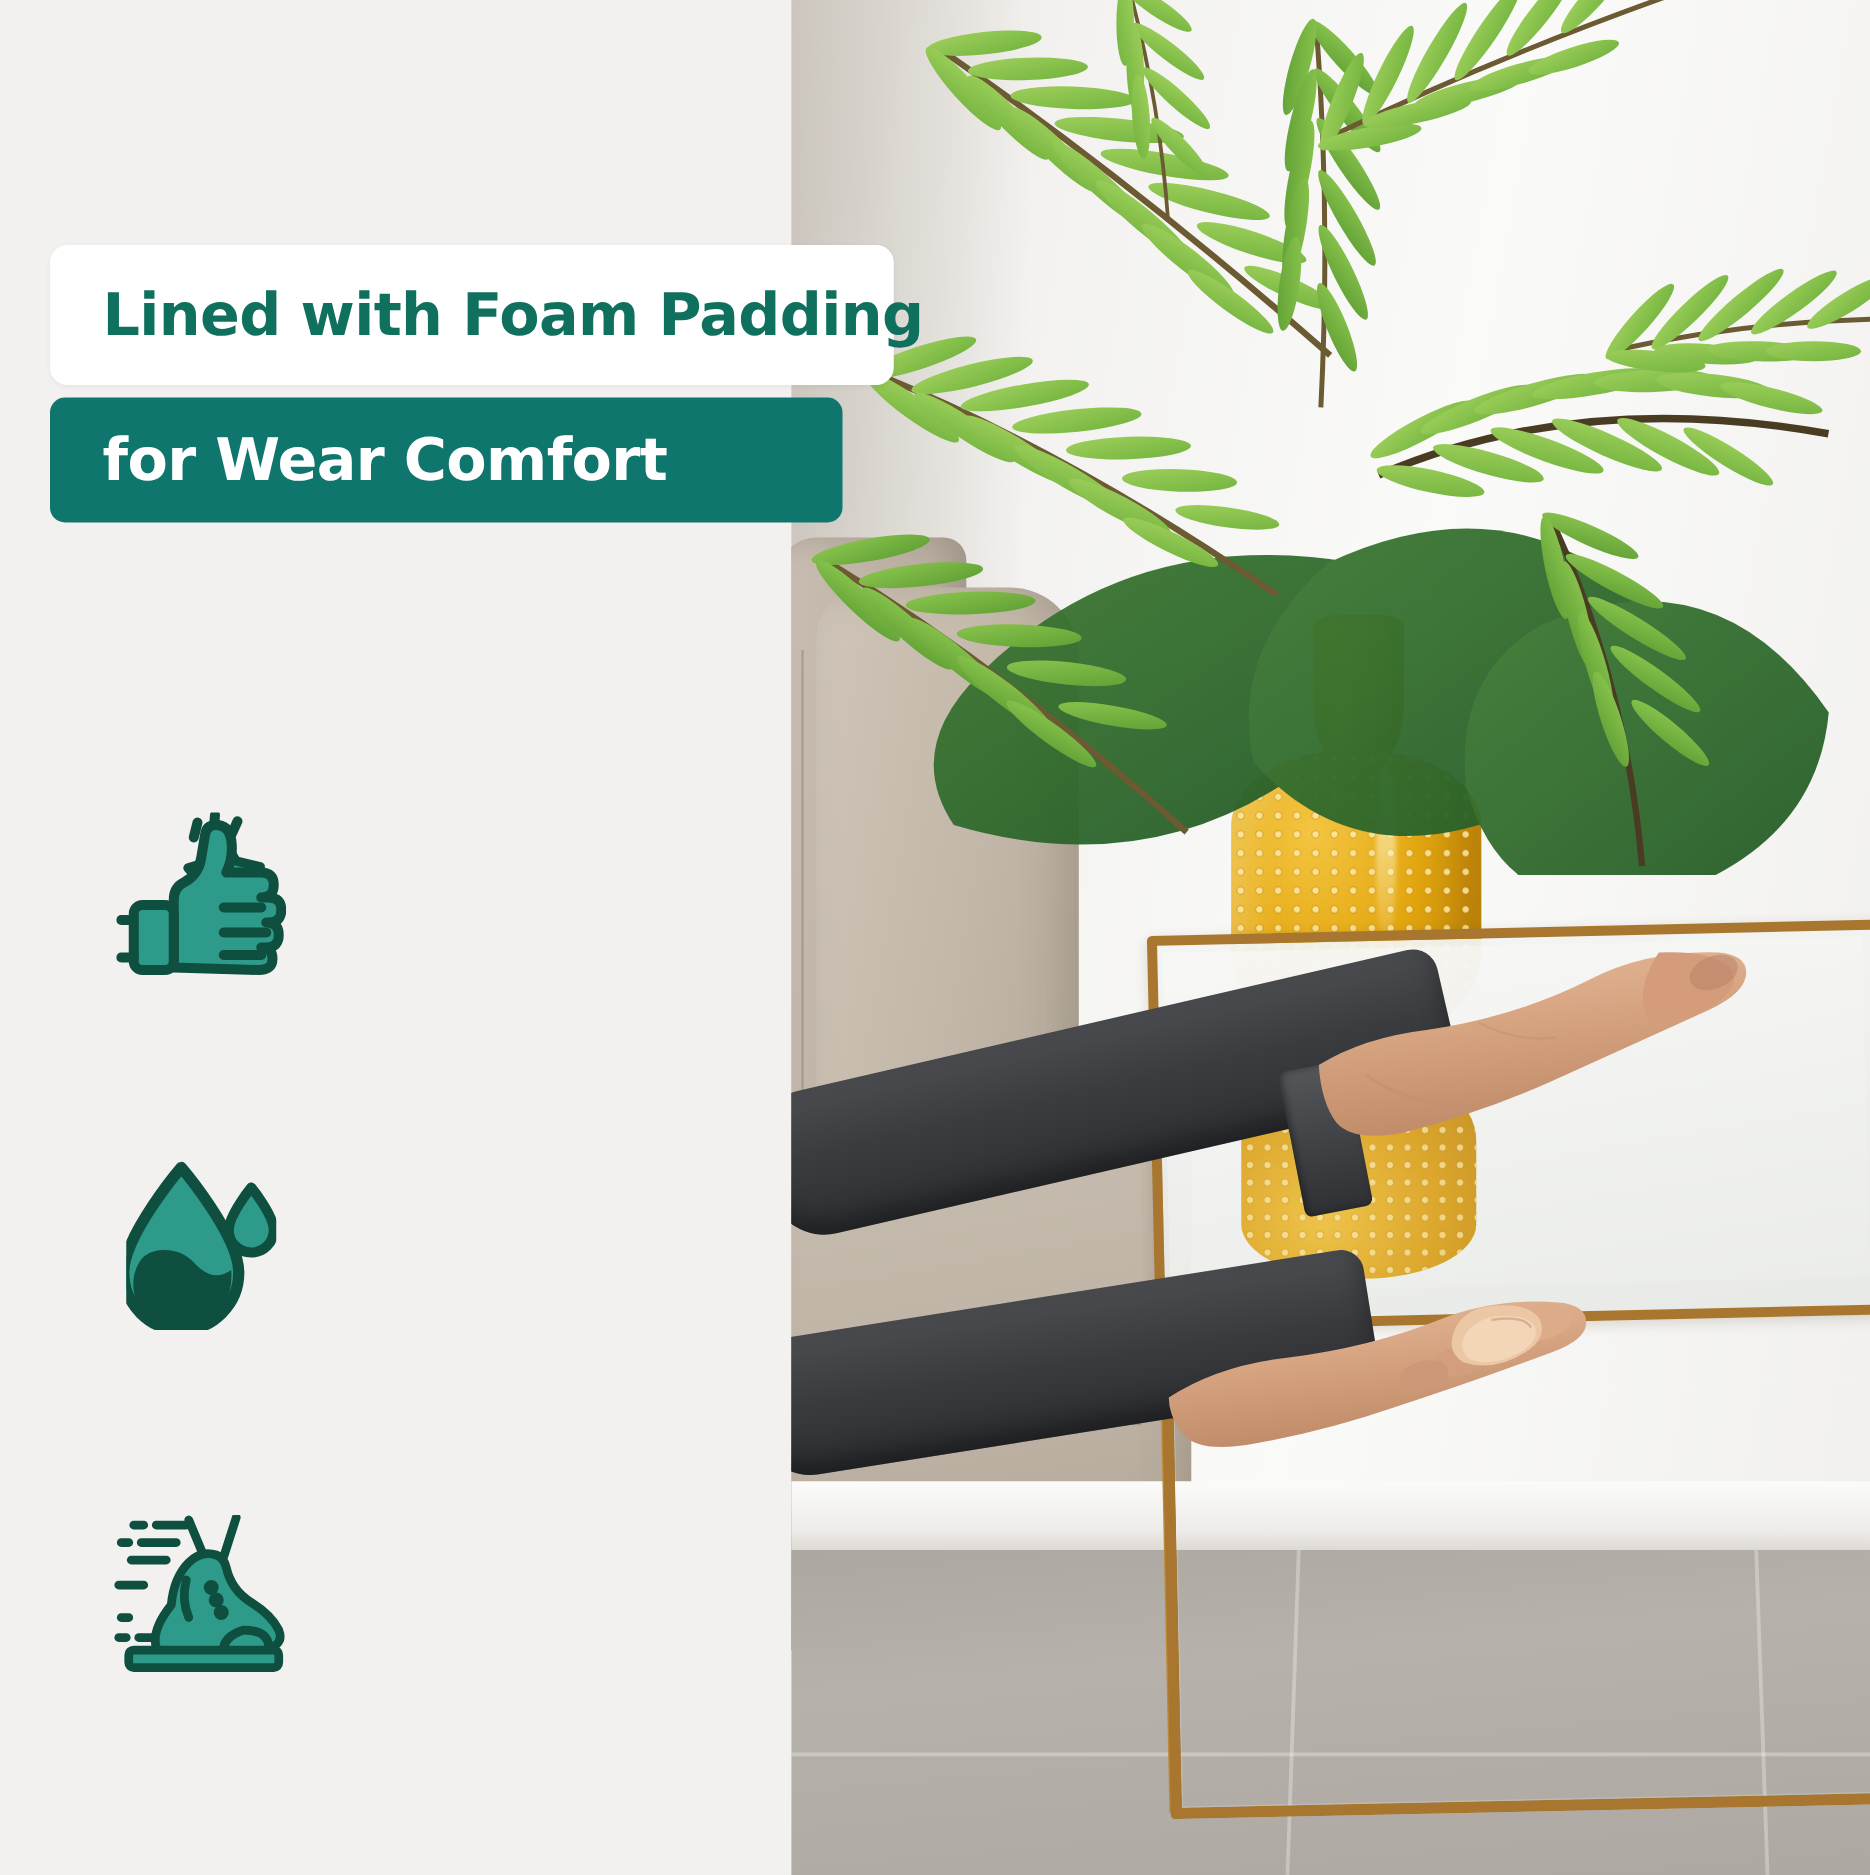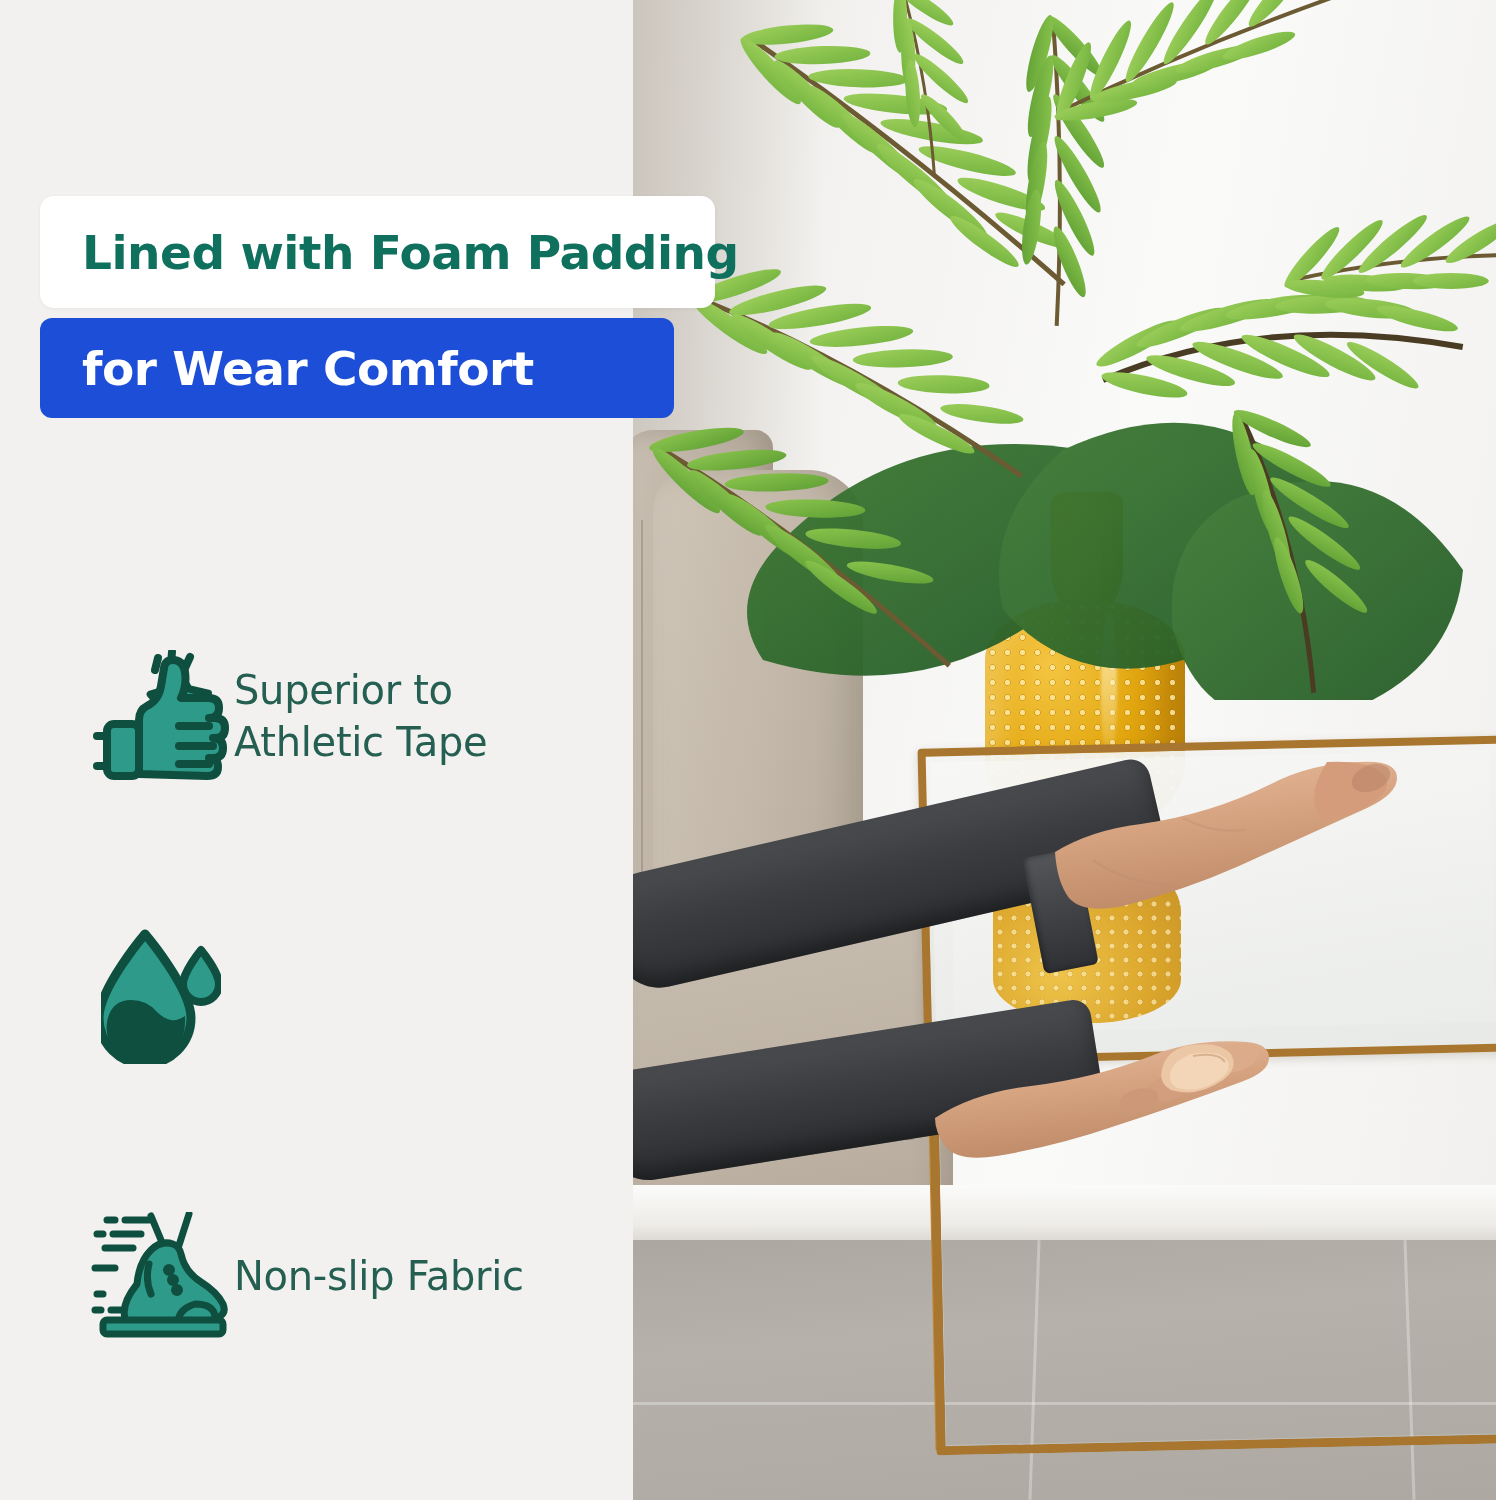--- a/index.html
+++ b/index.html
@@ -168,21 +168,21 @@
     box-shadow:0 1px 4px rgba(0,0,0,.05);
   }
   .headline-white span{
     padding-left:42px;
     font-family:"DejaVu Sans", sans-serif;
     font-weight:700;font-size:47px;letter-spacing:-0.5px;
     color:#10705E;white-space:nowrap;
   }
   .headline-teal{
     position:absolute;left:40px;top:318px;width:634px;height:100px;
-    background:#1d4ed8;border-radius:12px;
+    background:#0f766e;border-radius:12px;
     display:flex;align-items:center;
   }
   .headline-teal span{
     padding-left:42px;
     font-family:"DejaVu Sans", sans-serif;
     font-weight:700;font-size:47px;letter-spacing:-0.5px;
     color:#FFFFFF;white-space:nowrap;
   }
 
   
@@ -478,22 +478,20 @@
             <line x1="86" y1="76" x2="116" y2="76"></line>
             <line x1="86" y1="96" x2="120" y2="96"></line>
             <line x1="86" y1="114" x2="116" y2="114"></line>
 
             <rect x="14" y="74" width="32" height="52" rx="7" fill="#2E9B8A"></rect>
             <line x1="4" y1="86" x2="14" y2="86"></line>
             <line x1="4" y1="116" x2="14" y2="116"></line>
           </g>
         </svg>
       </div>
-      <div class="f-label">Superior to
-Athletic Tape</div>
     </div>
 
     <div class="feature">
       <div class="icon-wrap">
         <svg width="120" height="136" viewBox="0 0 120 136">
 
           <path d="M44 6 C44 6 90 60 90 90 a46 46 0 0 1 -92 0 C-2 60 44 6 44 6 Z" fill="#2E9B8A" stroke="#0F4F3F" stroke-width="9" stroke-linejoin="round"></path>
 
           <path d="M6 94 q4 -22 24 -22 q16 0 26 12 q14 14 28 4 q2 30 -22 42 q-32 14 -50 -10 q-8 -12 -6 -26 Z" fill="#0F4F3F"></path>
 
@@ -528,17 +526,16 @@
             <path d="M60 52 q-4 16 2 30" fill="none"></path>
 
             <circle cx="80" cy="58" r="2.5" fill="#0F4F3F"></circle>
             <circle cx="84" cy="68" r="2.5" fill="#0F4F3F"></circle>
             <circle cx="88" cy="78" r="2.5" fill="#0F4F3F"></circle>
 
             <rect x="14" y="108" width="120" height="14" rx="4" fill="#2E9B8A"></rect>
           </g>
         </svg>
       </div>
-      <div class="f-label">Non-slip Fabric</div>
     </div>
 
   </div>
 </div>
 
 </body></html>

